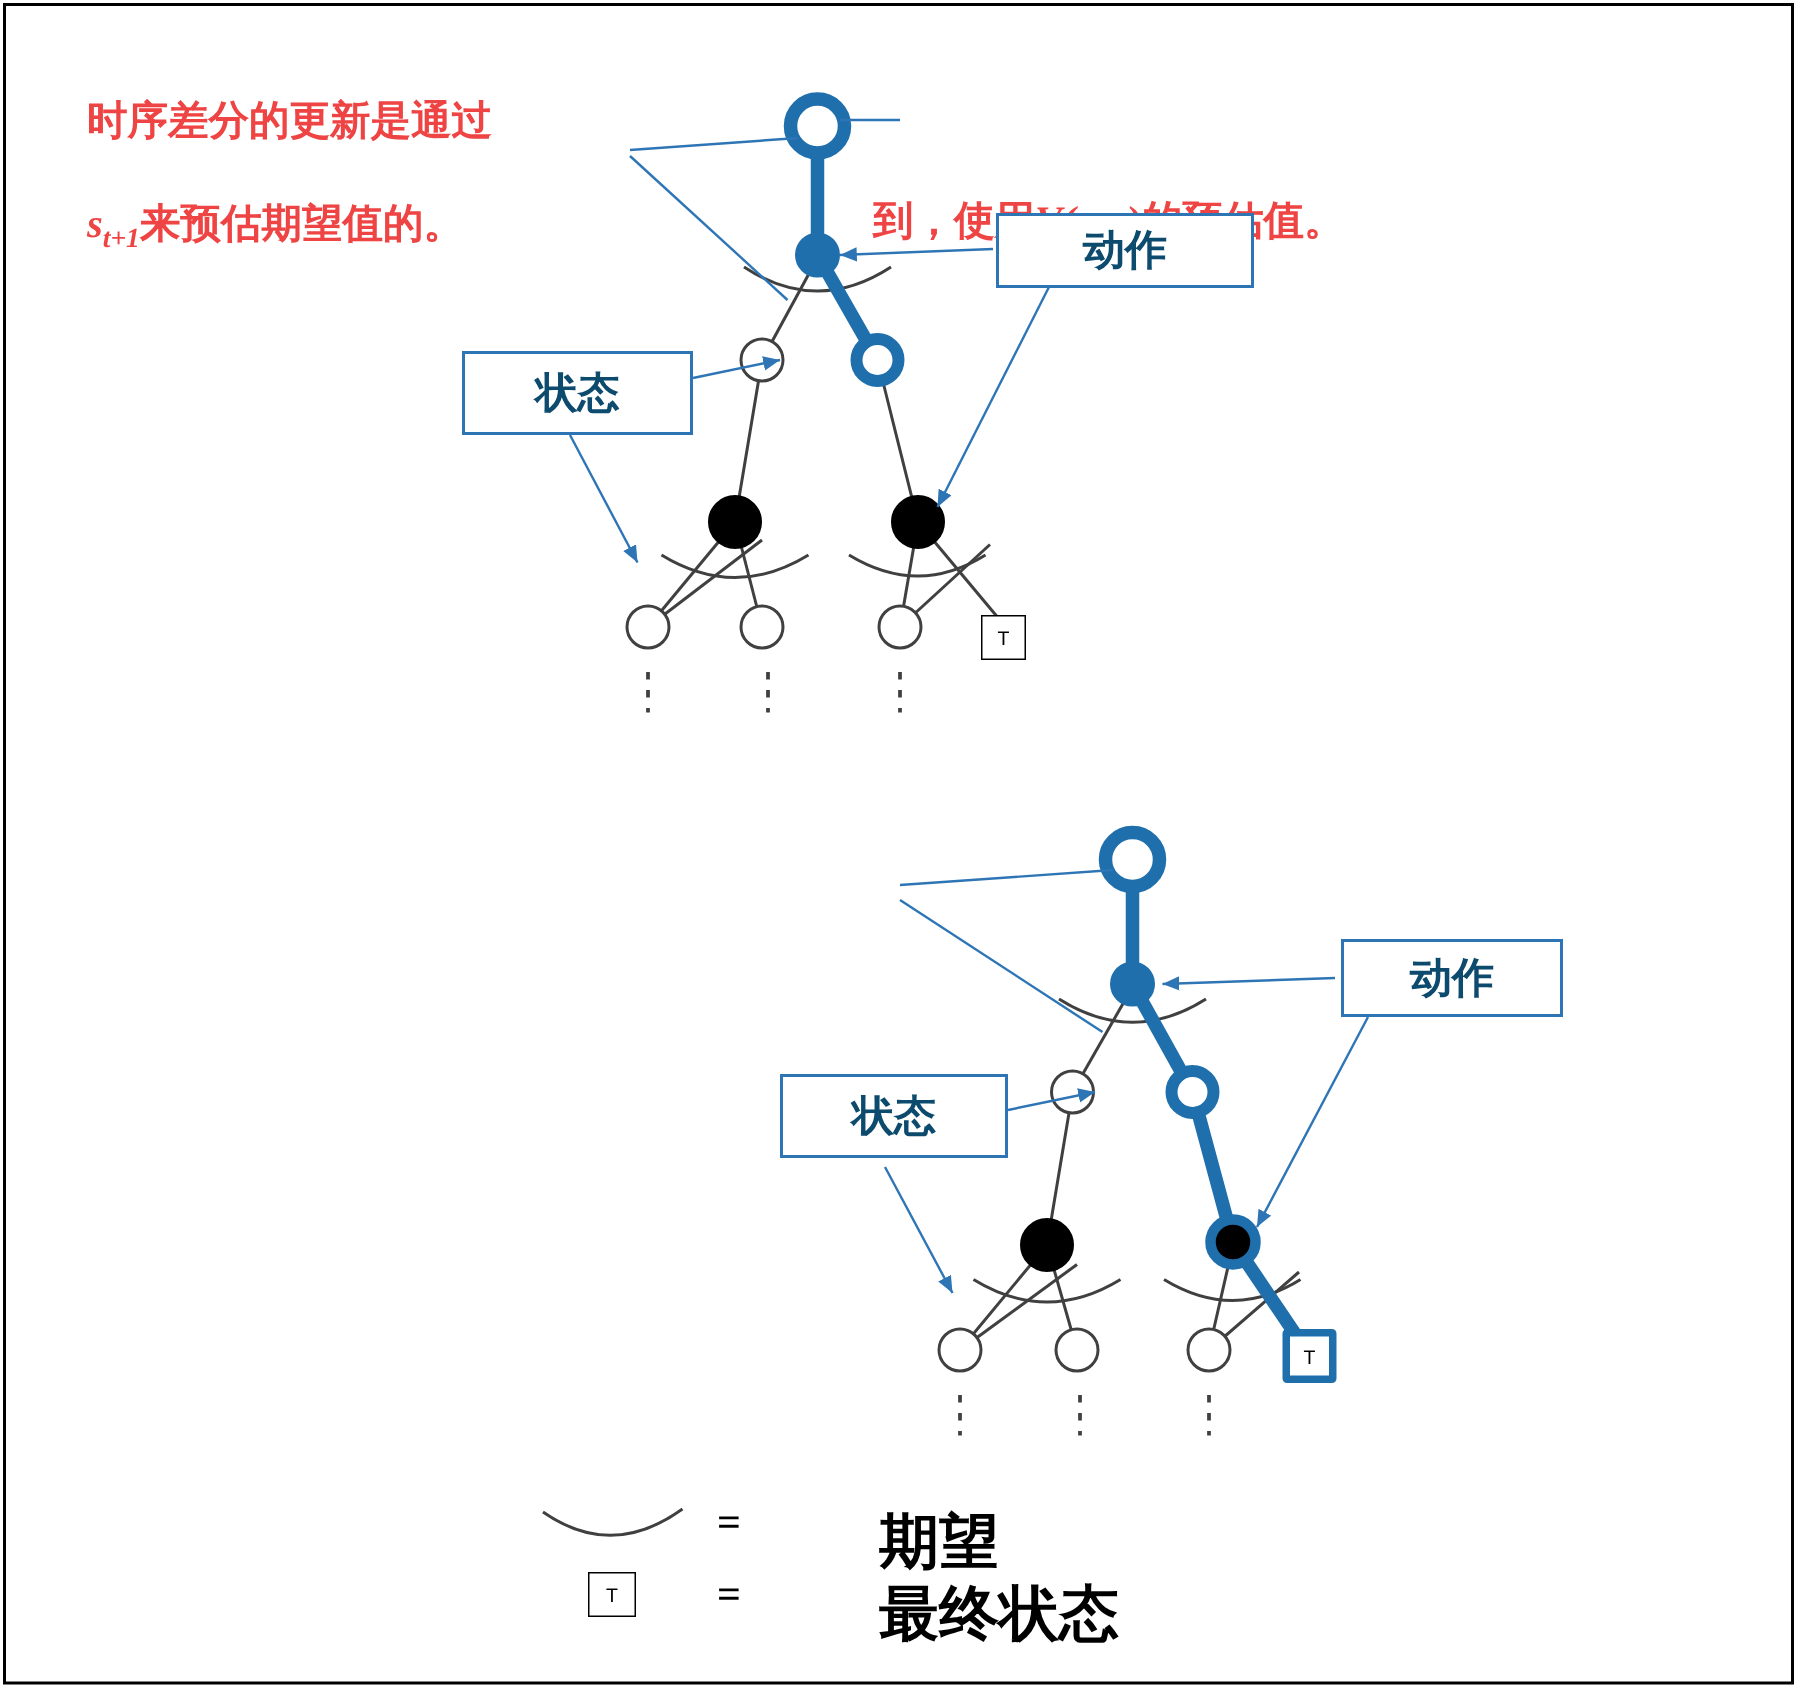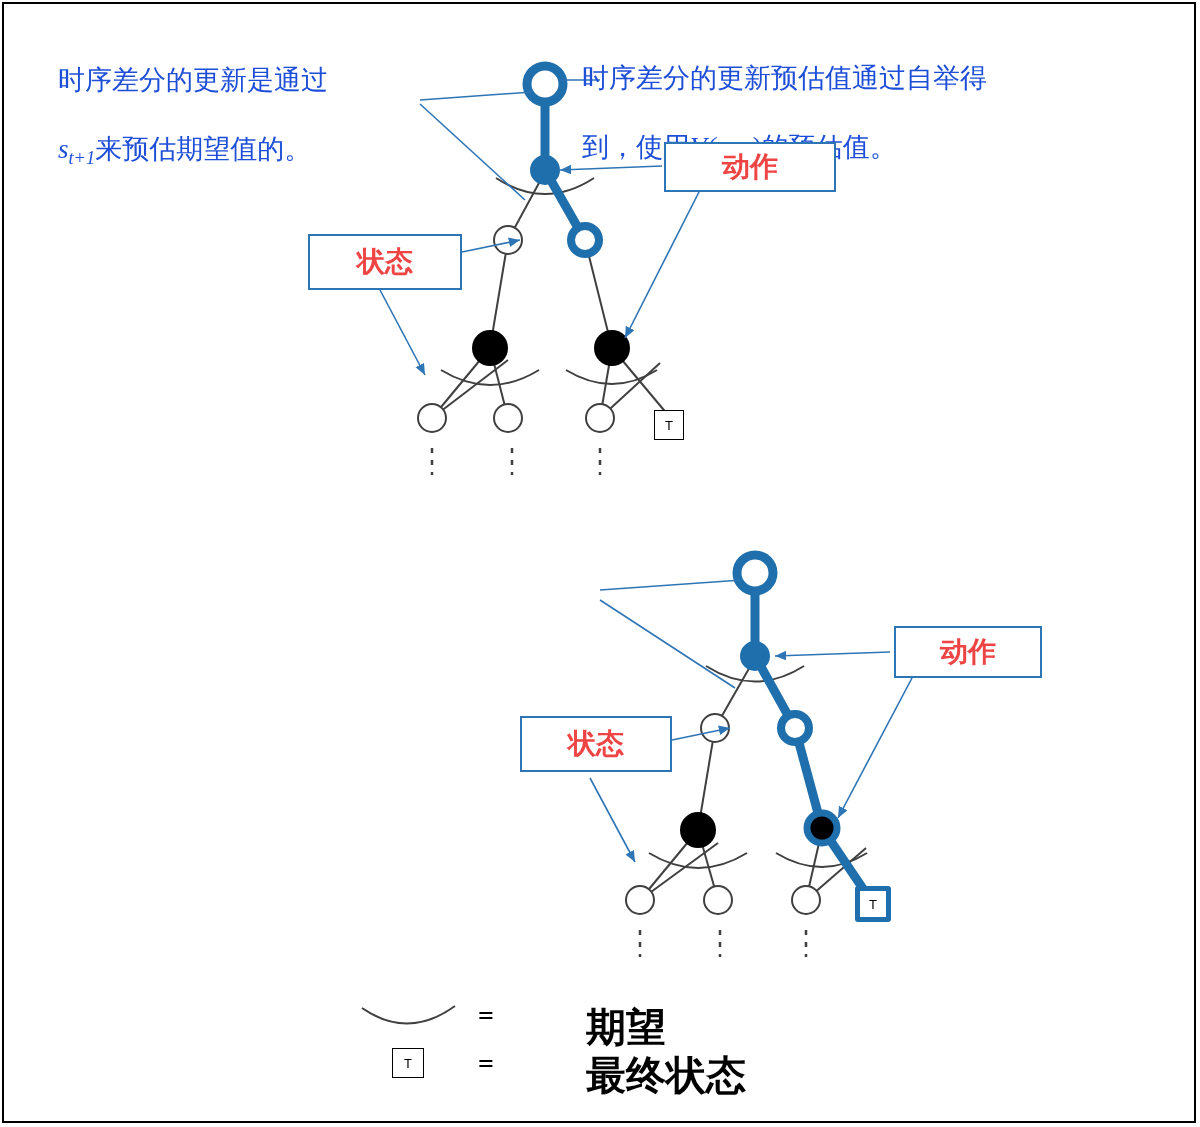--- a/index.html
+++ b/index.html
@@ -30,22 +30,22 @@
   svg.diagram {
     position: absolute;
     left: 0;
     top: 0;
     width: 1200px;
     height: 1127px;
   }
   .caption {
     position: absolute;
     font-family: "Liberation Serif", serif;
-    font-weight: normal;
-    color: #1d4ed8;
+    font-weight: bold;
+    color: #ef4444;
     line-height: 1.28;
     white-space: pre-line;
   }
   .caption-td-left {
     left: 58px;
     top: 28px;
     font-size: 27px;
     width: 360px;
   }
   .caption-td-right {
@@ -70,21 +70,21 @@
     font-style: italic;
     text-align: center;
   }
   .box-label {
     position: absolute;
     border: 2px solid #2E75B6;
     background: #ffffff;
     font-family: "Liberation Serif", serif;
     font-weight: bold;
     font-size: 28px;
-    color: #ef4444;
+    color: #0c4a6e;
     display: flex;
     align-items: center;
     justify-content: center;
     box-sizing: border-box;
   }
   .legend-text {
     position: absolute;
     font-family: Liberation Sans, sans-serif;
     font-weight: bold;
     font-size: 40px;
@@ -236,21 +236,21 @@
       <path d="M362,1008 Q408,1040 455,1006" stroke="#404040" stroke-width="2" fill="none"></path>
     </g>
   </svg>
 
   <div class="caption caption-td-left">
     <span>时序差分的更新是通过</span><br>
     <span class="ital">s</span><span class="sub">t+1</span><span>来预估期望值的。</span>
   </div>
 
   <div class="caption caption-td-right">
-    <span>时序差分的更新预估值通过自举得</span><br>
+    <br>
     <span>到，使用</span><span class="ital">V(s</span><span class="sub">t+1</span><span>)的预估值。</span>
   </div>
 
   <div class="caption caption-mc">
     <br>
   </div>
 
   <div class="box-label" style="left:664px; top:142px; width:172px; height:50px;">动作</div>
 
   <div class="box-label" style="left:308px; top:234px; width:154px; height:56px;">状态</div>

